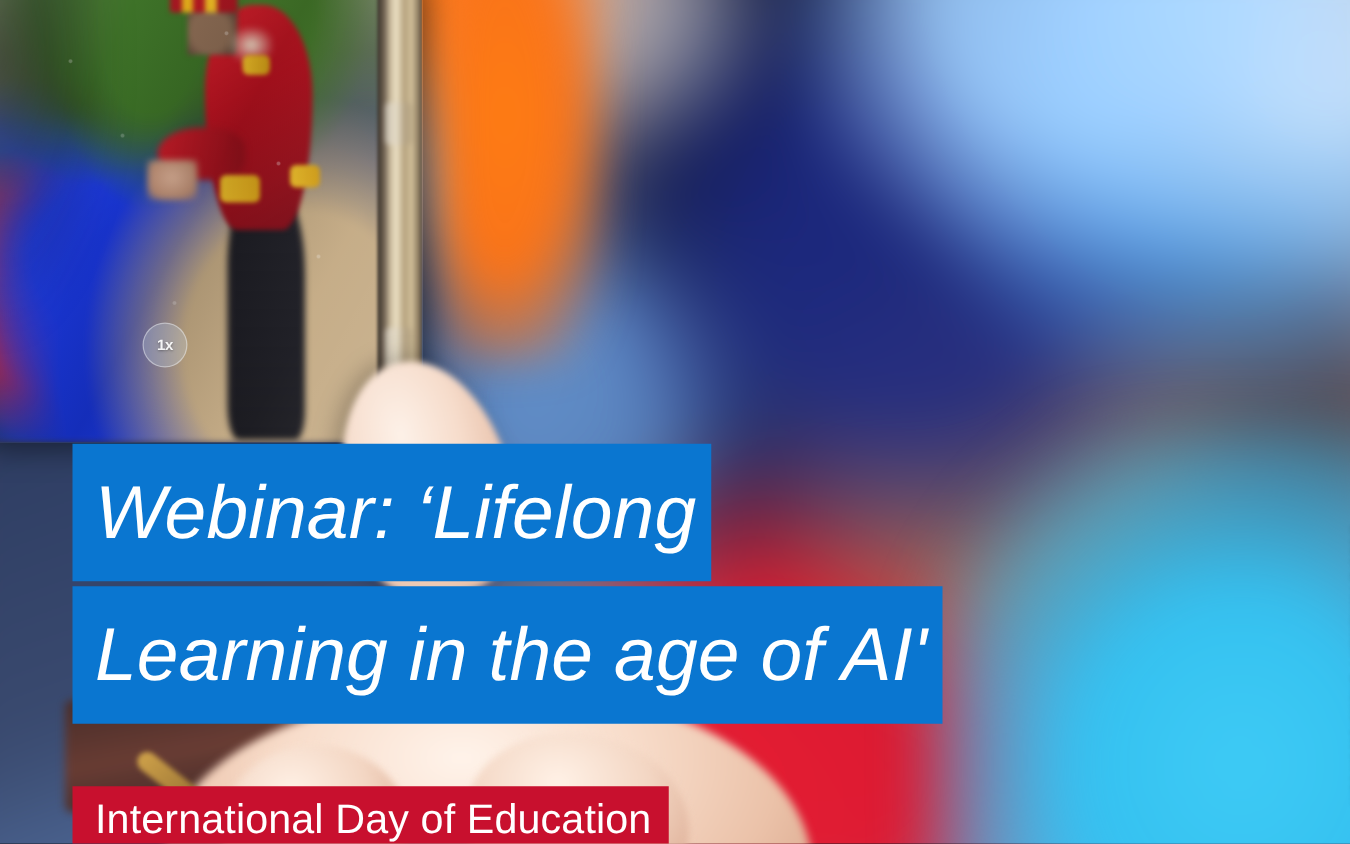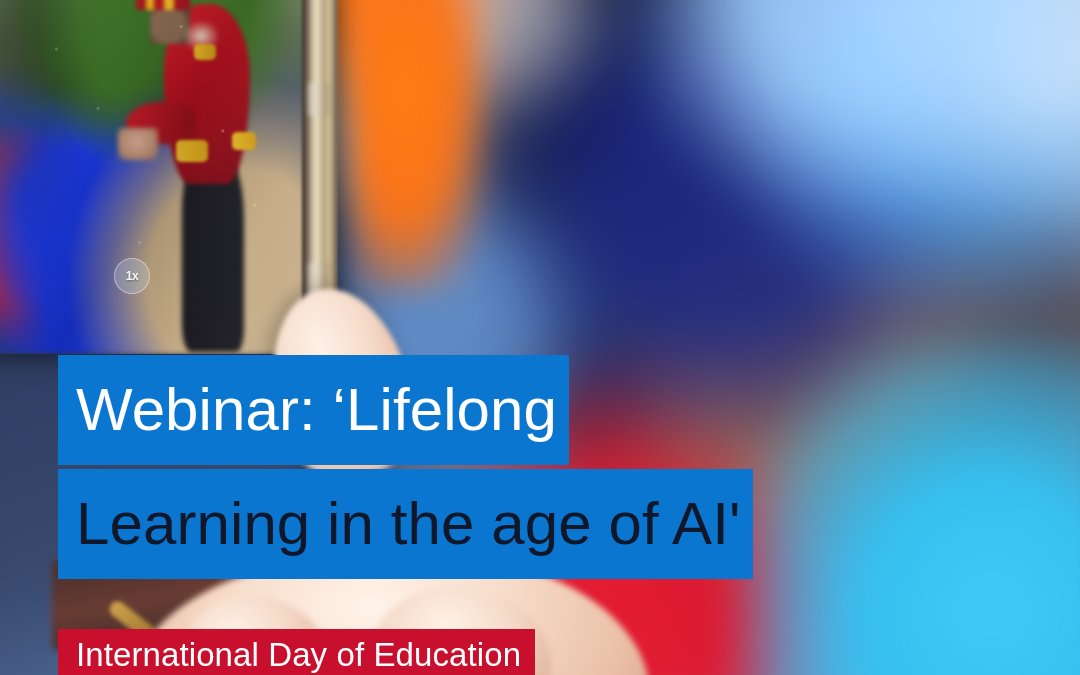--- a/index.html
+++ b/index.html
@@ -401,22 +401,22 @@
   </div>
 
   <div class="phone-bottom"></div>
   <div class="thumb"></div>
   <div class="palm"></div>
   <div class="finger-a"></div>
   <div class="finger-b"></div>
   <div class="stylus"></div>
 
   <div class="title-wrap">
-    <div class="title-line l1" style="color: rgb(255, 255, 255);">Webinar: ‘Lifelong</div><br>
-    <div class="title-line l2" style="color: #0f172a;">Learning in the age of AI'</div>
+    <div class="title-line l1" style="color: rgb(255, 255, 255); font-style: italic;">Webinar: ‘Lifelong</div><br>
+    <div class="title-line l2" style="color: #ffffff; font-style: italic;">Learning in the age of AI'</div>
   </div>
 
   <div class="subtitle-wrap">
     <div class="subtitle" style="color: rgb(255, 255, 255);">International Day of Education</div>
   </div>
 
   <div class="watermark">Debora Himawan / Shutterstock.com</div>
 
 </div>
 

